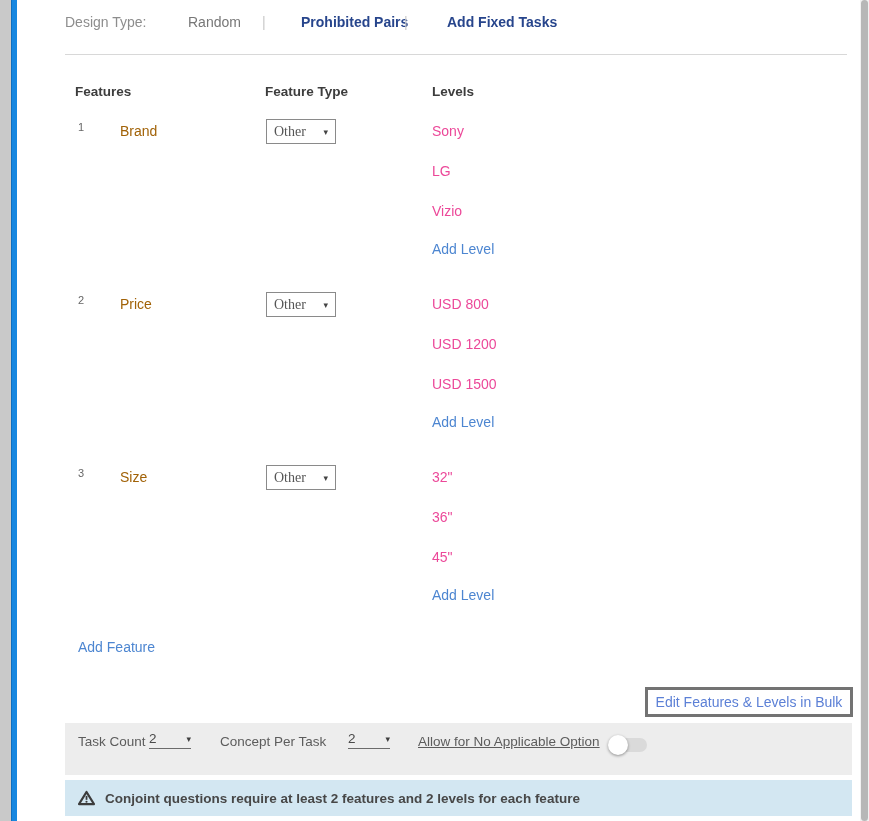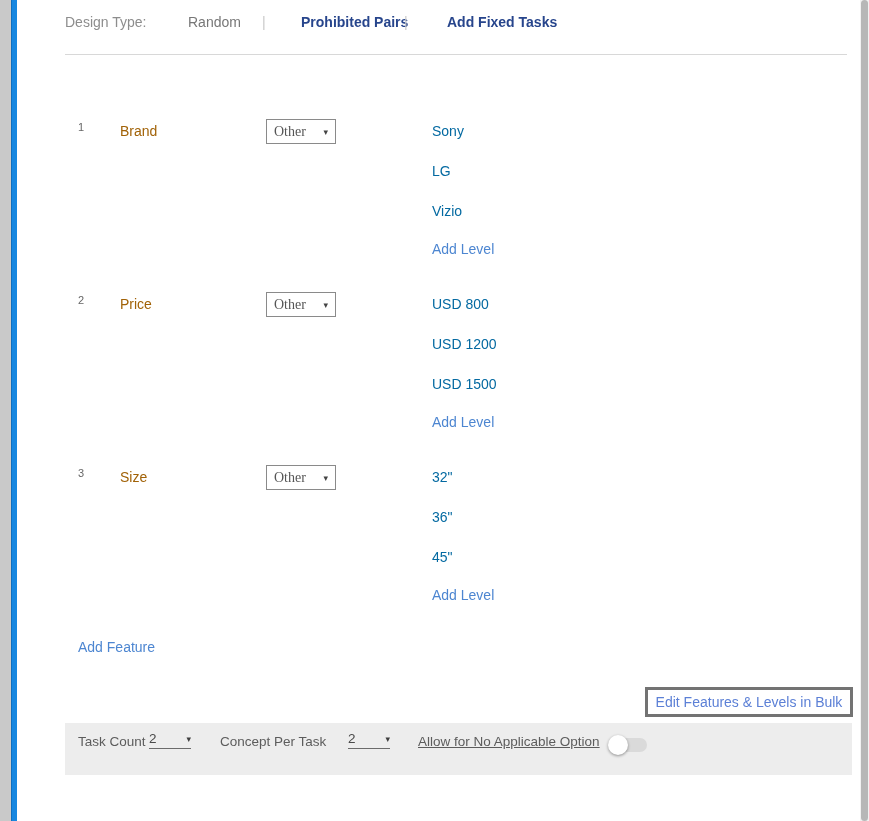--- a/index.html
+++ b/index.html
@@ -28,21 +28,21 @@
 
   
   .feature-row{position:absolute;left:65px;width:787px;}
   .row-num{position:absolute;left:13px;top:9px;font-size:11px;color:#666;}
   .row-name{position:absolute;left:55px;top:11px;color:#a16207;}
   .select{position:absolute;left:201px;top:7px;width:70px;height:25px;border:1px solid #8a8a8a;
           background:#fff;box-sizing:border-box;display:flex;align-items:center;
           justify-content:space-between;padding:0 7px;color:#555;cursor:pointer;font-family:Liberation Serif, serif;}
   .select .sel-arrow{font-size:9px;color:#444;}
   .levels{position:absolute;left:367px;top:4px;}
-  .level{height:40px;box-sizing:border-box;padding-top:7px;color:#0369a1;}
+  .level{height:40px;box-sizing:border-box;padding-top:7px;color:#ec4899;}
   .add-level{padding-top:5px;color:#4d86d1;cursor:pointer;}
 
   .add-feature{position:absolute;left:78px;top:639px;color:#4d86d1;cursor:pointer;}
 
   
   .bulk-box{position:absolute;left:645px;top:687px;width:208px;height:30px;border:3px solid #737373;
             box-sizing:border-box;display:flex;align-items:center;justify-content:center;background:#fff;}
   .bulk-box span{color:#5c80d6;font-size:14px;white-space:nowrap;cursor:pointer;}
 
   
@@ -79,20 +79,25 @@
     <span class="lbl">Design Type:</span>
     <span class="opt-random">Random</span>
     <span class="sep1">|</span>
     <span class="opt-navy1">Prohibited Pairs</span>
     <span class="sep2">|</span>
     <span class="opt-navy2">Add Fixed Tasks</span>
   </div>
 
   <div class="divider"></div>
 
+  <div class="thead">
+    <span class="h-features">Features</span>
+    <span class="h-type">Feature Type</span>
+    <span class="h-levels">Levels</span>
+  </div>
 
   <div class="feature-row" style="top:112px">
     <span class="row-num">1</span>
     <span class="row-name">Brand</span>
     <div class="select">
       <span>Other</span>
       <span class="sel-arrow">▾</span>
     </div>
     <div class="levels">
       <div class="level">Sony</div>
@@ -148,17 +153,27 @@
     <div class="val-wrap cpt-val">
       <span class="v">2</span>
       <span class="arrow">▾</span>
     </div>
     <span class="s-lbl na-label">Allow for No Applicable Option</span>
     <div class="toggle">
       <div class="knob"></div>
     </div>
   </div>
 
+  <div class="info-bar">
+    <span class="w-icon">
+      <svg width="17" height="16" viewBox="0 0 24 22">
+        <path d="M12 2.5 L22.5 19.5 H1.5 Z" fill="none" stroke="#3c3c3c" stroke-width="3.2" stroke-linejoin="round"></path>
+        <rect x="10.8" y="8" width="2.5" height="5.6" fill="#3c3c3c"></rect>
+        <circle cx="12" cy="16.3" r="1.5" fill="#3c3c3c"></circle>
+      </svg>
+    </span>
+    <span class="msg">Conjoint questions require at least 2 features and 2 levels for each feature</span>
+  </div>
 
   <div class="scrollbar">
     <div class="scroll-thumb"></div>
   </div>
 </div>
 
 </body></html>

